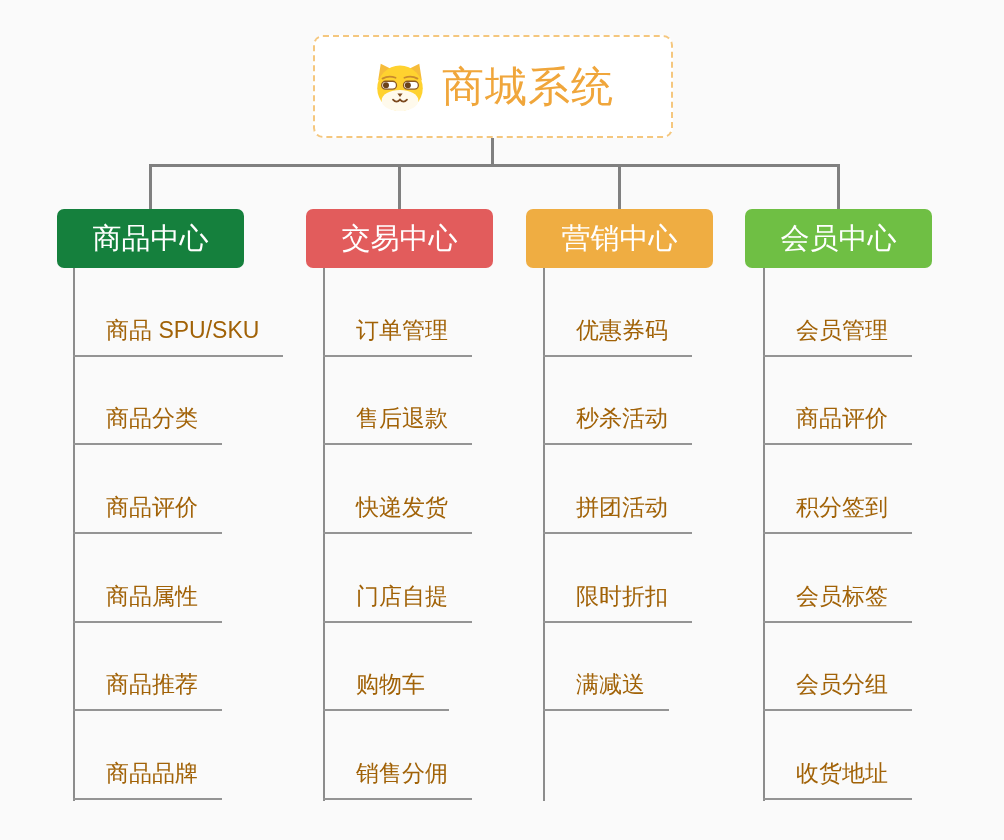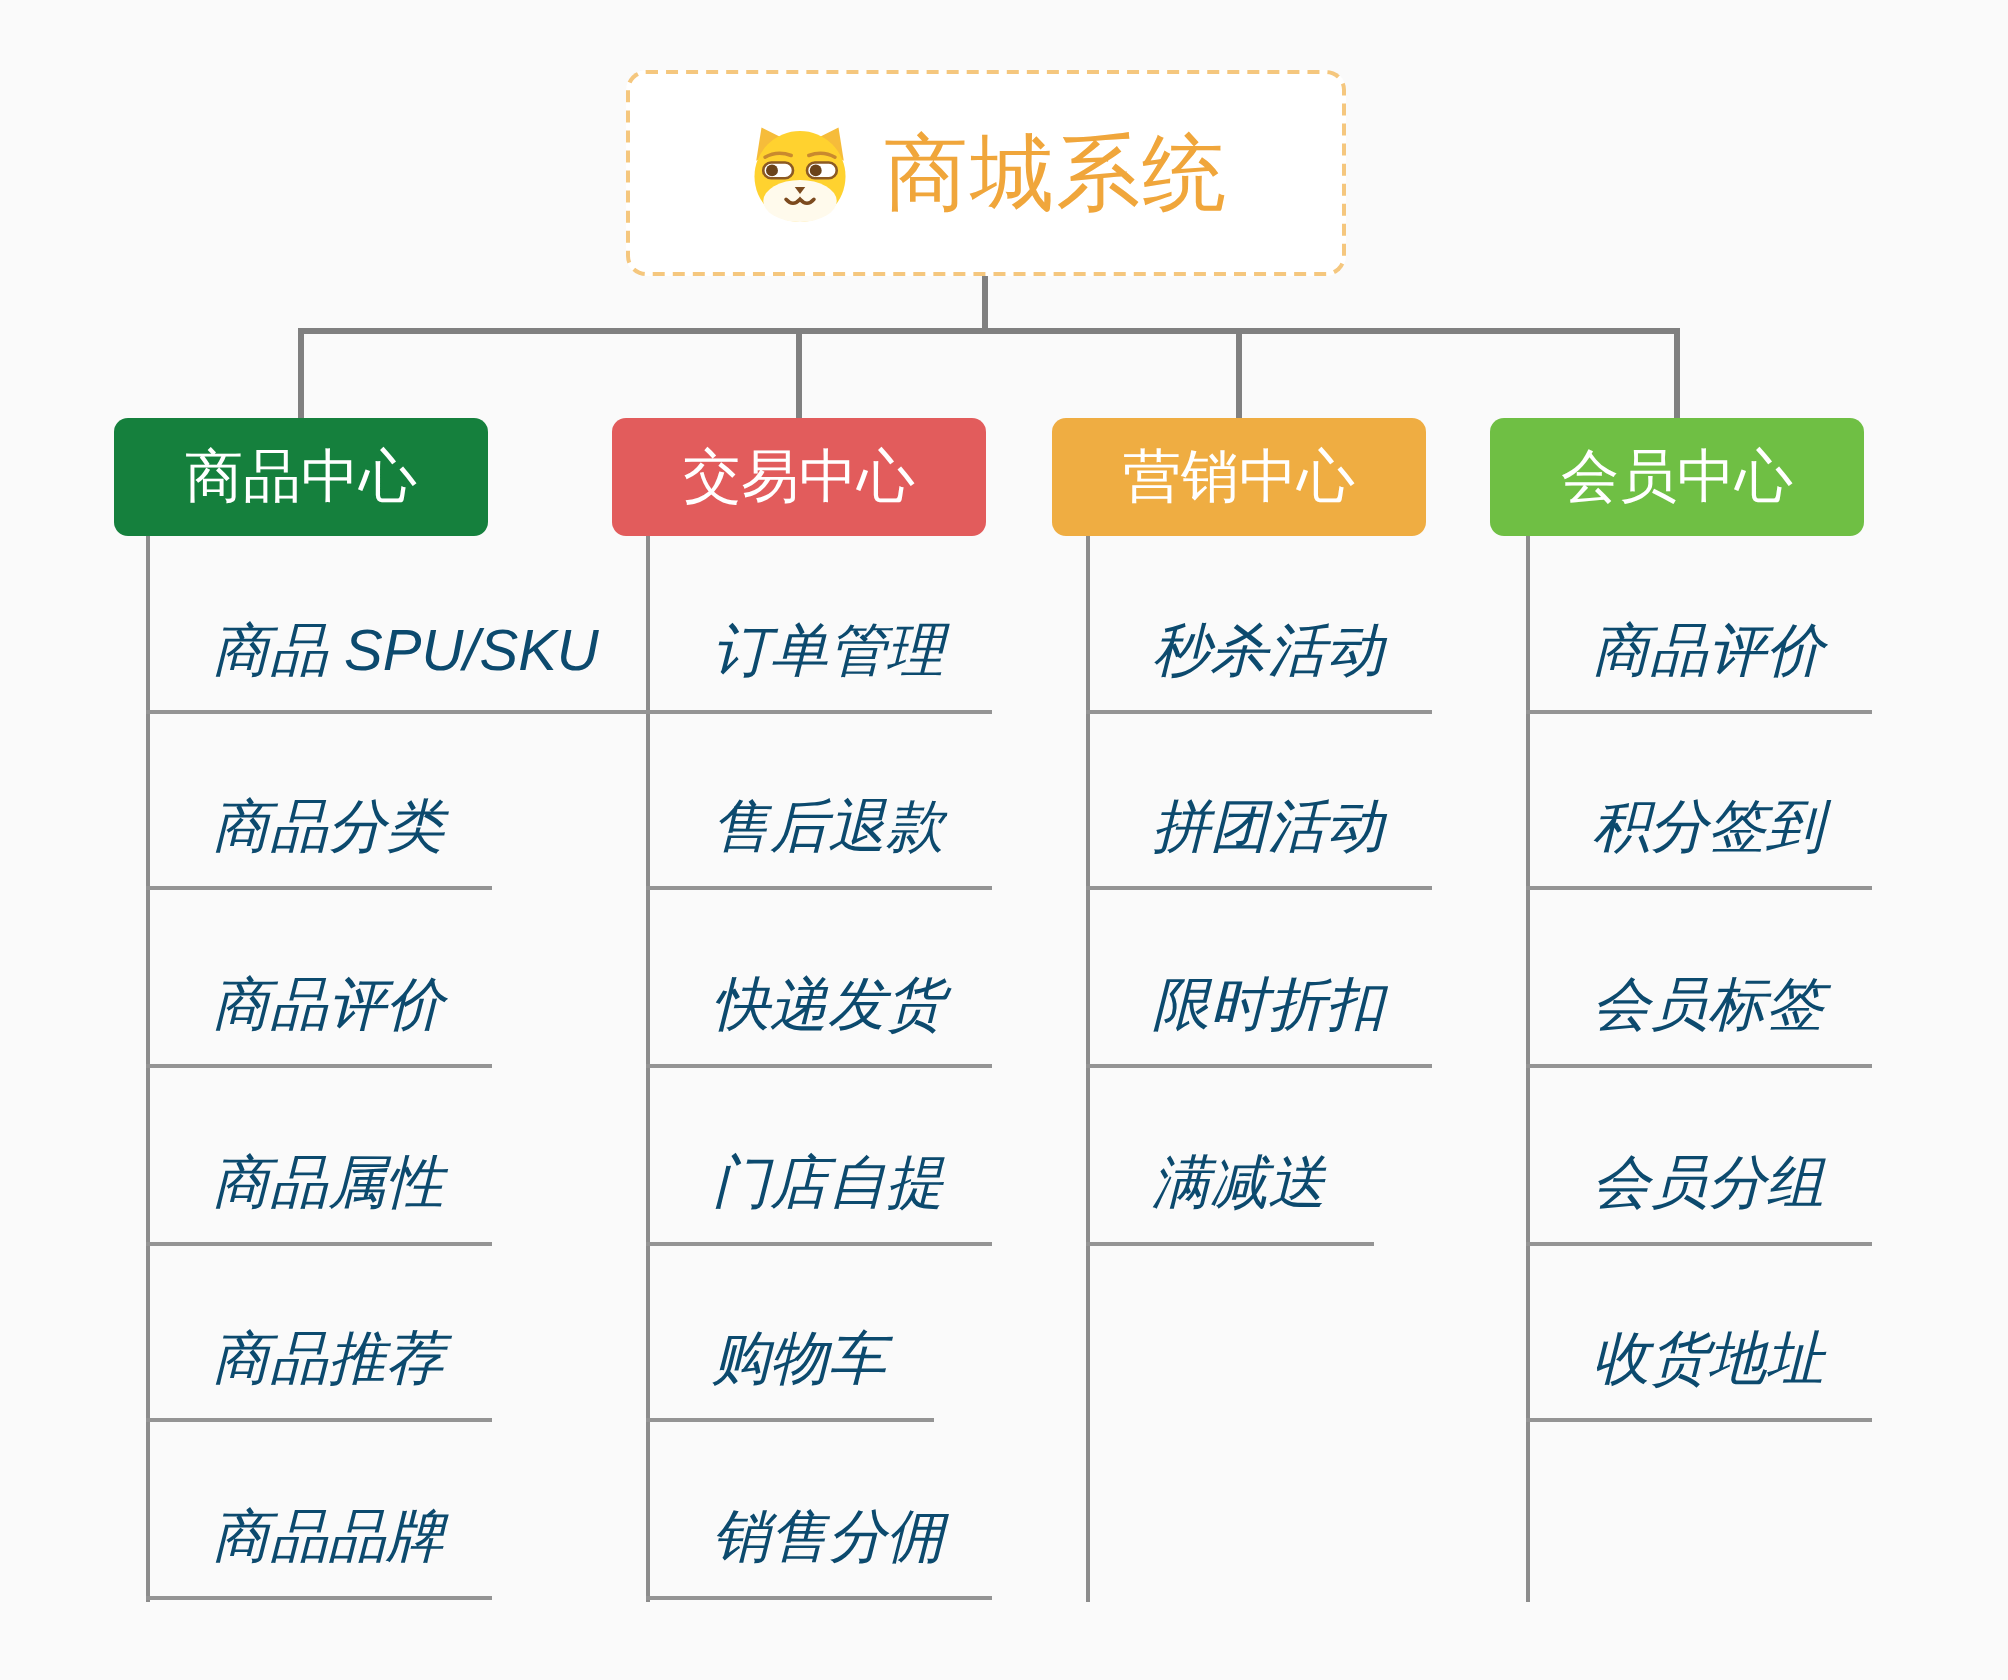--- a/index.html
+++ b/index.html
@@ -23,21 +23,21 @@
 
   .trunk { position:absolute; top:268px; width:2px; height:533px; background:#8C8C8C; }
 
   .leaves { position:absolute; top:268px; }
   .leaf {
     height:88.7px; box-sizing:border-box; width:max-content;
     display:flex; align-items:flex-end;
     border-bottom:2px solid #949494;
     padding:0 24px 9px 33px;
   }
-  .leaf span { font-size:29px; color:#0c4a6e; white-space:nowrap;font-style:italic; }
+  .leaf span { font-size:23px; color:#a16207; white-space:nowrap; }
 </style>
 </head>
 <body>
 
 <div class="canvas">
 
   <div class="line" style="left:491px;top:136px;width:3px;height:30px"></div>
   <div class="line" style="left:149px;top:164px;width:691px;height:3px"></div>
   <div class="line" style="left:149px;top:164px;width:3px;height:46px"></div>
   <div class="line" style="left:398px;top:164px;width:3px;height:46px"></div>
@@ -119,34 +119,40 @@
     <div class="leaf">
         <span>购物车</span>
       </div>
     <div class="leaf">
         <span>销售分佣</span>
       </div>
   </div>
 
   <div class="leaves" style="left:543px">
     <div class="leaf">
+        <span>优惠券码</span>
+      </div>
+    <div class="leaf">
         <span>秒杀活动</span>
       </div>
     <div class="leaf">
         <span>拼团活动</span>
       </div>
     <div class="leaf">
         <span>限时折扣</span>
       </div>
     <div class="leaf">
         <span>满减送</span>
       </div>
   </div>
 
   <div class="leaves" style="left:763px">
+    <div class="leaf">
+        <span>会员管理</span>
+      </div>
     <div class="leaf">
         <span>商品评价</span>
       </div>
     <div class="leaf">
         <span>积分签到</span>
       </div>
     <div class="leaf">
         <span>会员标签</span>
       </div>
     <div class="leaf">

